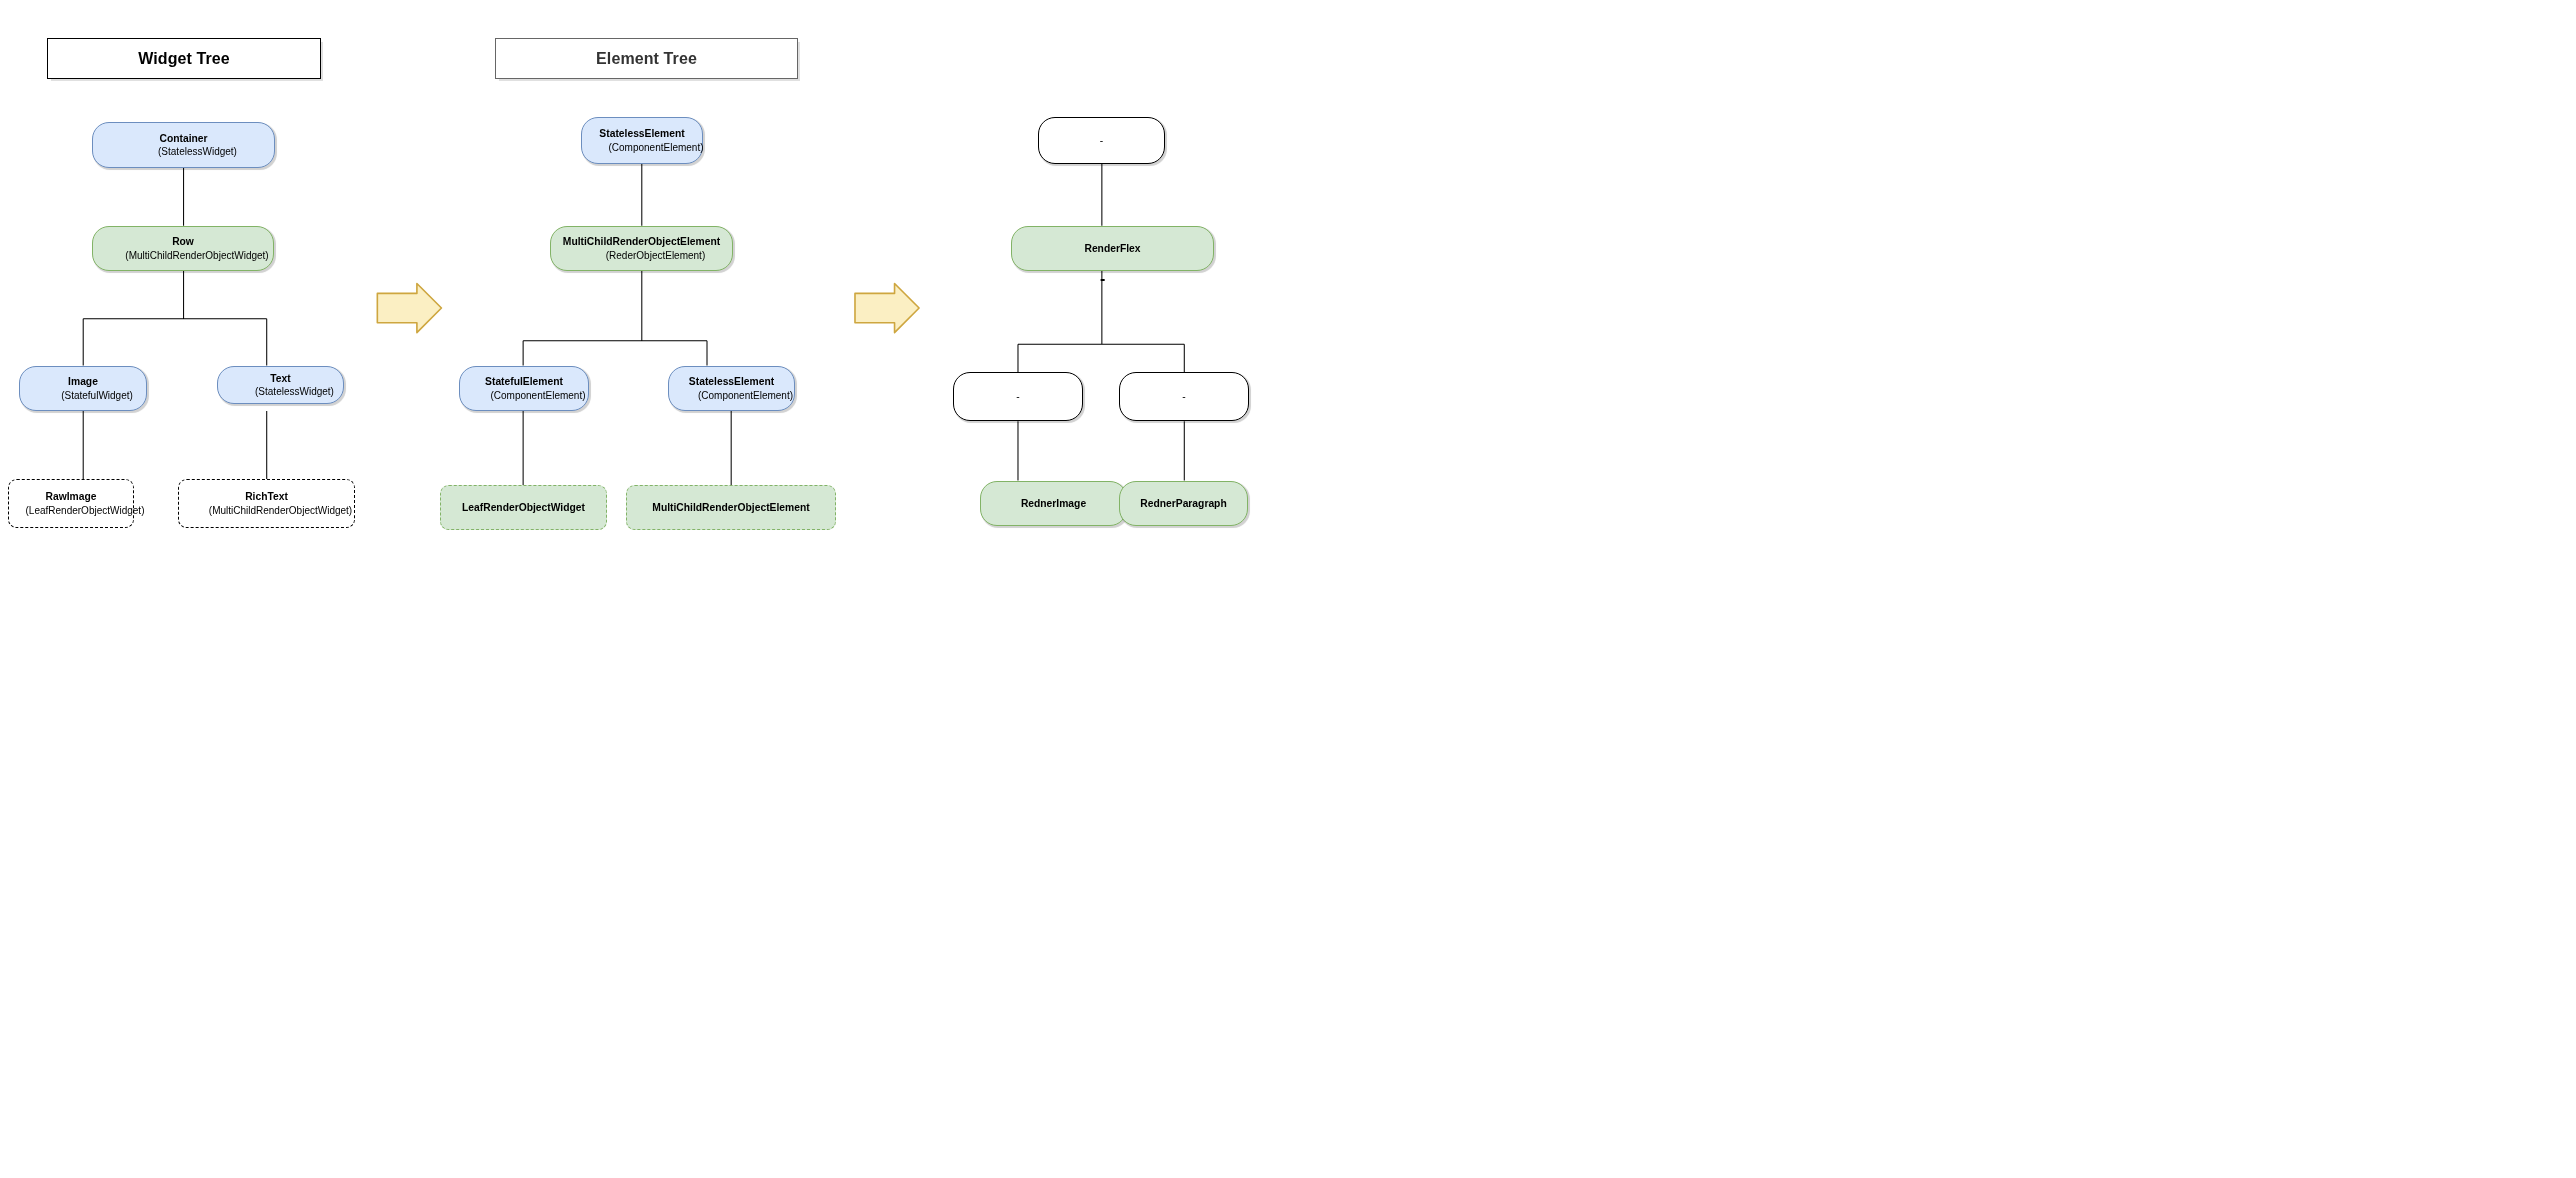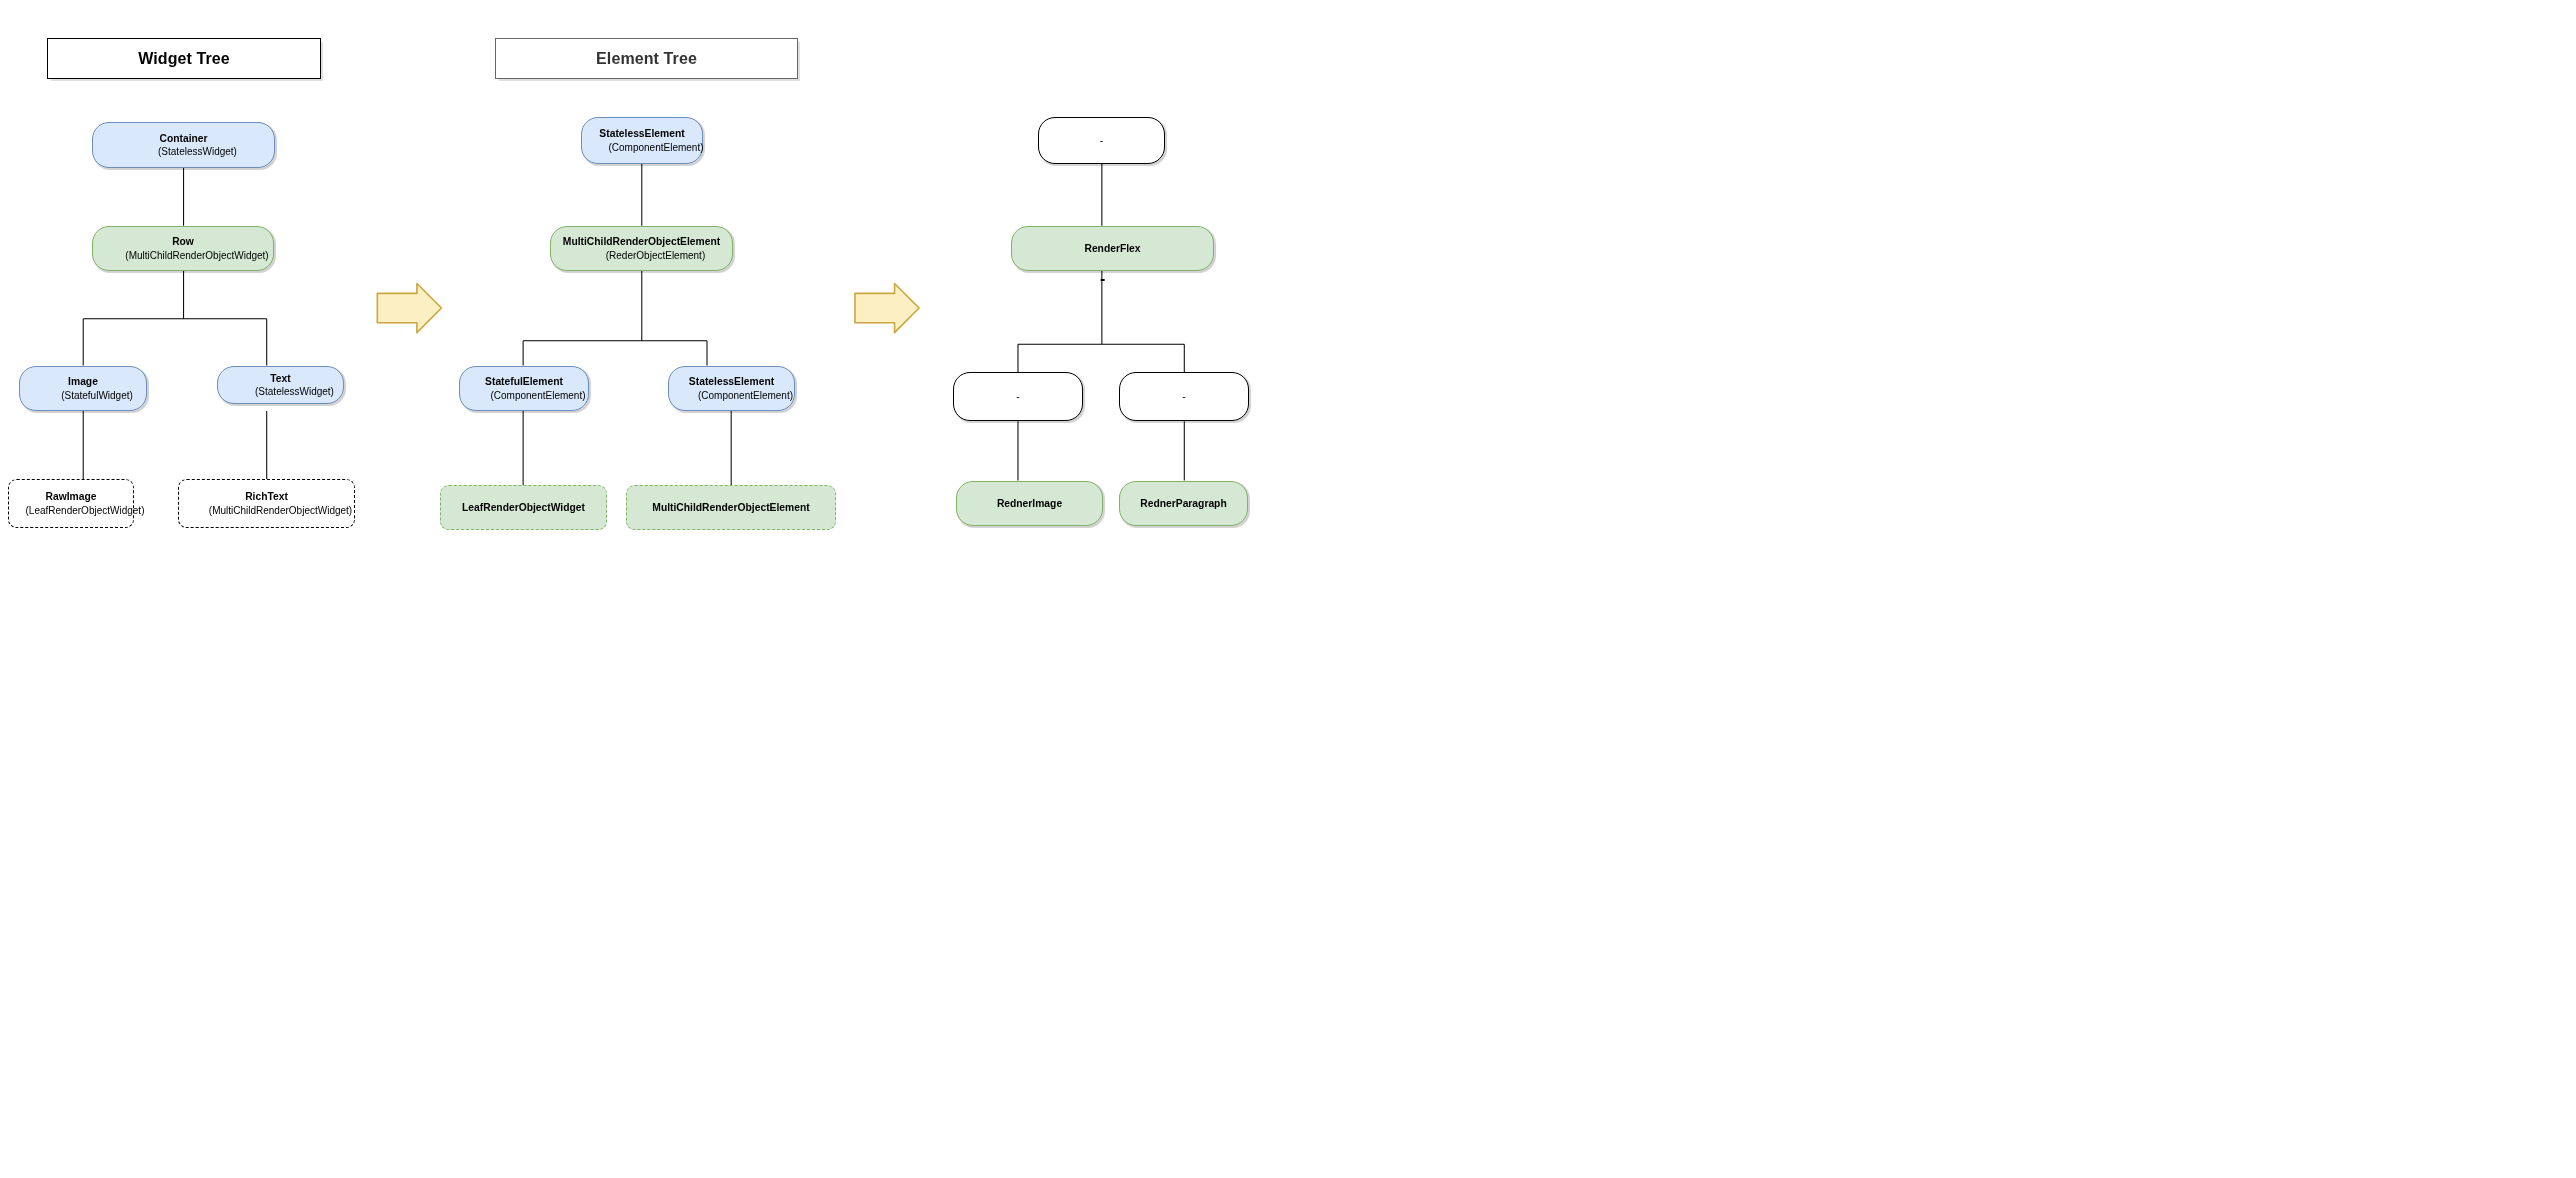--- a/index.html
+++ b/index.html
@@ -106,21 +106,21 @@
   </div>
   <div class="node green" style="left:1011px;top:226px;width:203px;height:45px;">
     <div class="t">RenderFlex</div>
   </div>
   <div class="node plain" style="left:953px;top:372px;width:130px;height:49px;">
     <div class="t" style="font-weight:400;">-</div>
   </div>
   <div class="node plain" style="left:1119px;top:372px;width:130px;height:49px;">
     <div class="t" style="font-weight:400;">-</div>
   </div>
-  <div class="node green" style="left:956px;top:481px;width:147px;height:45px;">
+  <div class="node green" style="left:980px;top:481px;width:147px;height:45px;">
     <div class="t">RednerImage</div>
   </div>
   <div class="node green" style="left:1119px;top:481px;width:129px;height:45px;">
     <div class="t">RednerParagraph</div>
   </div>
 
   <div class="edge-dash">-</div>
 
 </div>
 

